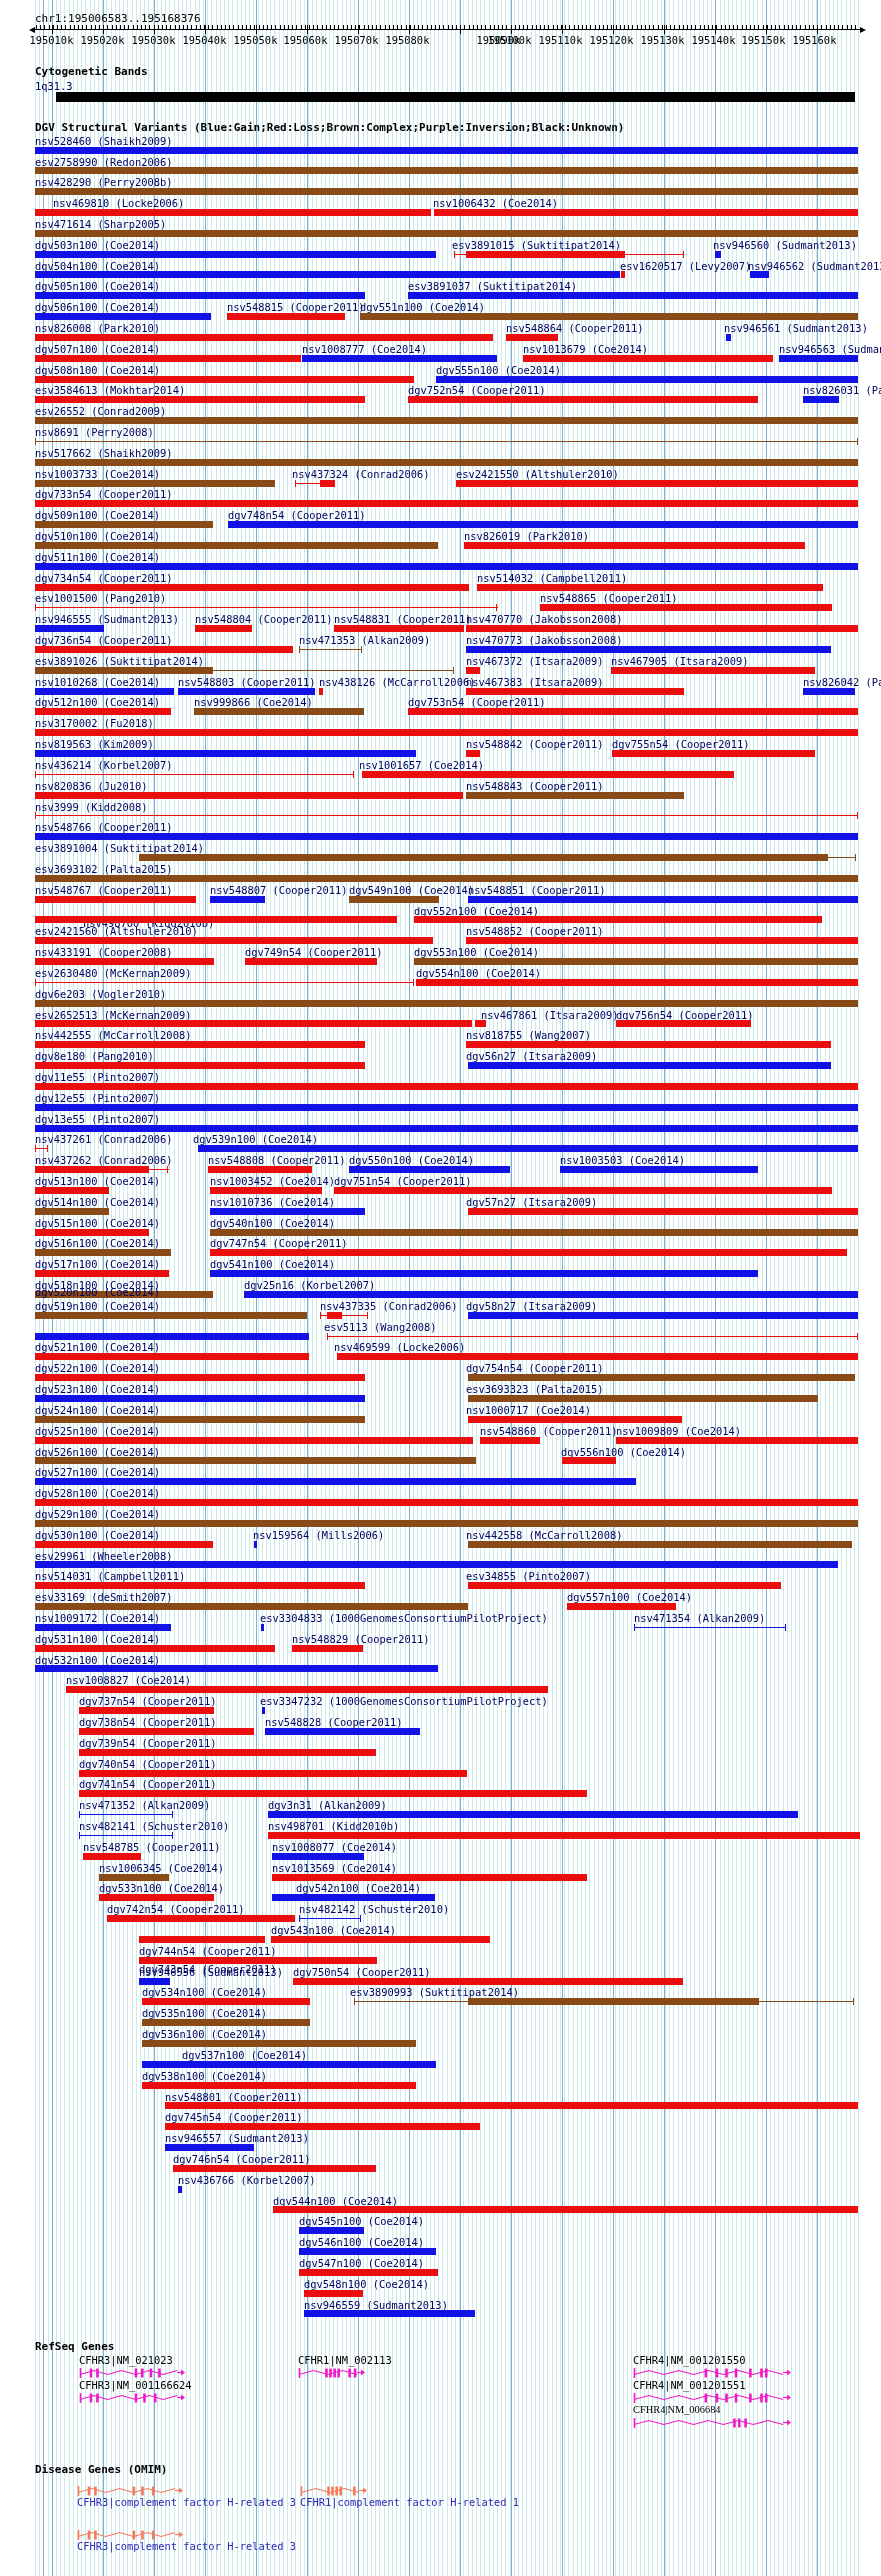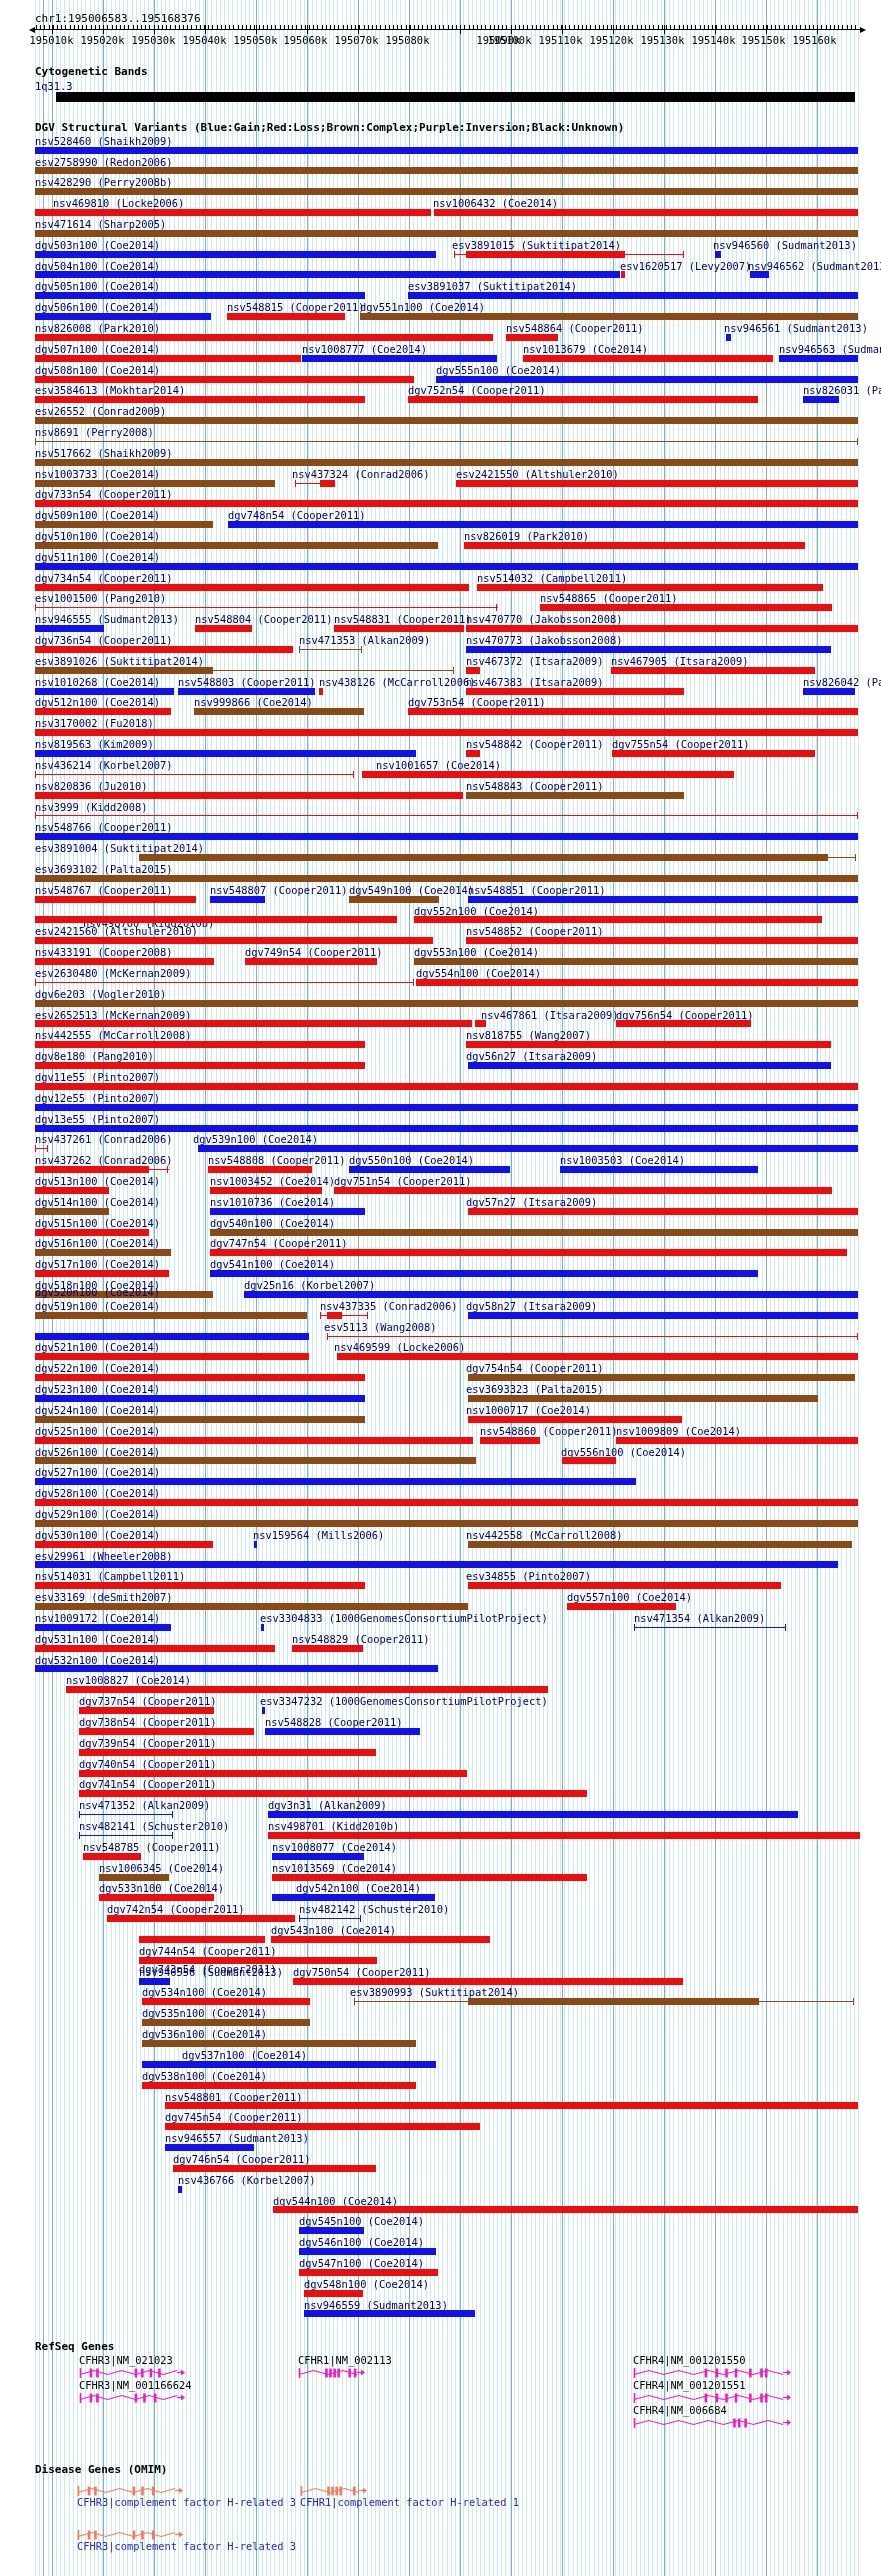--- a/index.html
+++ b/index.html
@@ -274,21 +274,21 @@
           <div class="abs vlabel" style="left: 466px; top: 740px; color: rgb(0, 0, 96);">nsv548842 (Cooper2011)</div>
           <div class="abs vbar" style="left: 466px; top: 750px; width: 14px; background: rgb(234, 14, 14);"></div>
           <div class="abs vlabel" style="left: 612px; top: 740px; color: rgb(0, 0, 96);">dgv755n54 (Cooper2011)</div>
           <div class="abs vbar" style="left: 612px; top: 750px; width: 203px; background: rgb(234, 14, 14);"></div>
         </div>
         <div class="abs" style="left: 0px; top: 0px;">
           <div class="abs vlabel" style="left: 35px; top: 761px; color: rgb(0, 0, 96);">nsv436214 (Korbel2007)</div>
           <div class="abs wline" style="left: 35px; top: 774px; width: 319px; background: rgb(234, 14, 14);"></div>
           <div class="abs wtick" style="left: 35px; top: 771px; background: rgb(234, 14, 14);"></div>
           <div class="abs wtick" style="left: 353px; top: 771px; background: rgb(234, 14, 14);"></div>
-          <div class="abs vlabel" style="left: 376px; top: 761px; color: rgb(0, 0, 96);">nsv1001657 (Coe2014)</div>
+          <div class="abs vlabel" style="left: 359px; top: 761px; color: rgb(0, 0, 96);">nsv1001657 (Coe2014)</div>
           <div class="abs vbar" style="left: 362px; top: 771px; width: 372px; background: rgb(234, 14, 14);"></div>
         </div>
         <div class="abs" style="left: 0px; top: 0px;">
           <div class="abs vlabel" style="left: 35px; top: 782px; color: rgb(0, 0, 96);">nsv820836 (Ju2010)</div>
           <div class="abs vbar" style="left: 35px; top: 792px; width: 428px; background: rgb(234, 14, 14);"></div>
           <div class="abs vlabel" style="left: 466px; top: 782px; color: rgb(0, 0, 96);">nsv548843 (Cooper2011)</div>
           <div class="abs vbar" style="left: 466px; top: 792px; width: 218px; background: rgb(138, 74, 24);"></div>
         </div>
         <div class="abs" style="left: 0px; top: 0px;">
           <div class="abs vlabel" style="left: 35px; top: 803px; color: rgb(0, 0, 96);">nsv3999 (Kidd2008)</div>
@@ -777,21 +777,21 @@
             <rect x="72.0" y="1.5" width="2.6" height="9" fill="#f018c8"></rect>
             <rect x="83.2" y="1.5" width="2.6" height="9" fill="#f018c8"></rect>
             <rect x="92.8" y="1.5" width="2.6" height="9" fill="#f018c8"></rect>
             <rect x="102.4" y="1.5" width="2.6" height="9" fill="#f018c8"></rect>
             <rect x="116.8" y="1.5" width="2.6" height="9" fill="#f018c8"></rect>
             <rect x="128.0" y="1.5" width="2.6" height="9" fill="#f018c8"></rect>
             <rect x="132.8" y="1.5" width="2.6" height="9" fill="#f018c8"></rect>
             <line x1="151" y1="5.5" x2="158" y2="5.5" stroke="#f018c8" stroke-width="1.2"></line>
             <polygon points="155,2.5 159,5.5 155,8.5" fill="#f018c8"></polygon>
           </svg></div>
-        <div class="abs genelbl" style="left: 633px; top: 2405px; color: rgb(0, 0, 0);">CFHR4|NM_006684</div>
+        <div class="abs genelbl" style="left: 633px; top: 2405px; color: rgb(0, 0, 0); font-family: Liberation Serif, serif;">CFHR4|NM_006684</div>
         <div class="abs" style="left: 633px; top: 2415px; width: 159px; height: 13px;"><svg width="159" height="13" viewBox="0 0 160 13" xmlns="http://www.w3.org/2000/svg">
             <line x1="1.5" y1="1" x2="1.5" y2="11" stroke="#f018c8" stroke-width="1.6"></line>
             <polyline points="1.0,7.5 16.0,3.5 31.0,7.5 46.0,3.5 61.0,7.5 76.0,3.5 91.0,7.5 106.0,3.5 121.0,7.5 136.0,3.5 151.0,7.5" fill="none" stroke="#f018c8" stroke-width="1.2"></polyline>
             <rect x="100.8" y="1.5" width="2.6" height="9" fill="#f018c8"></rect>
             <rect x="105.6" y="1.5" width="2.6" height="9" fill="#f018c8"></rect>
             <rect x="112.0" y="1.5" width="2.6" height="9" fill="#f018c8"></rect>
             <line x1="151" y1="5.5" x2="158" y2="5.5" stroke="#f018c8" stroke-width="1.2"></line>
             <polygon points="155,2.5 159,5.5 155,8.5" fill="#f018c8"></polygon>
           </svg></div>
       </div>

